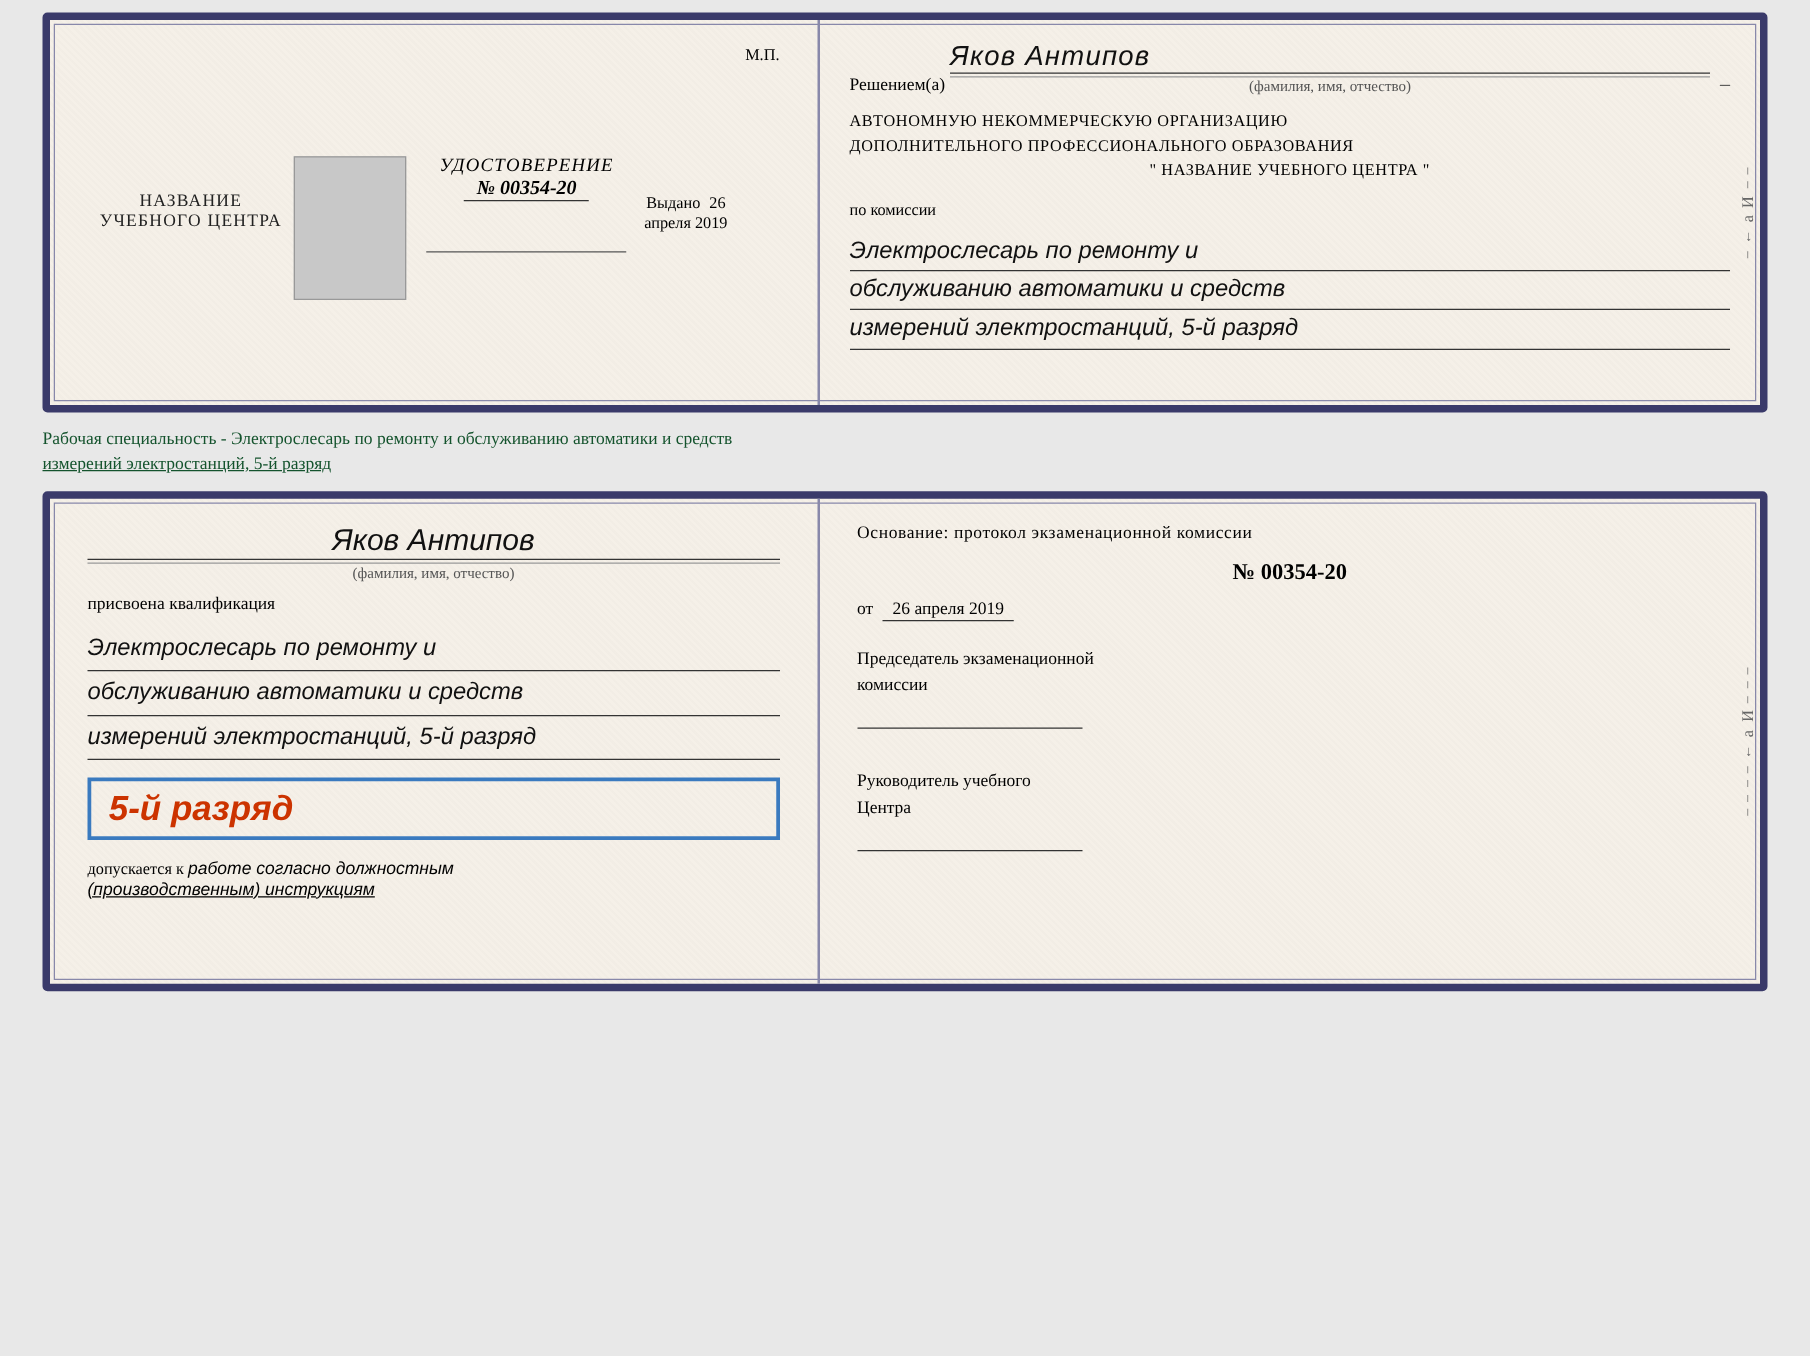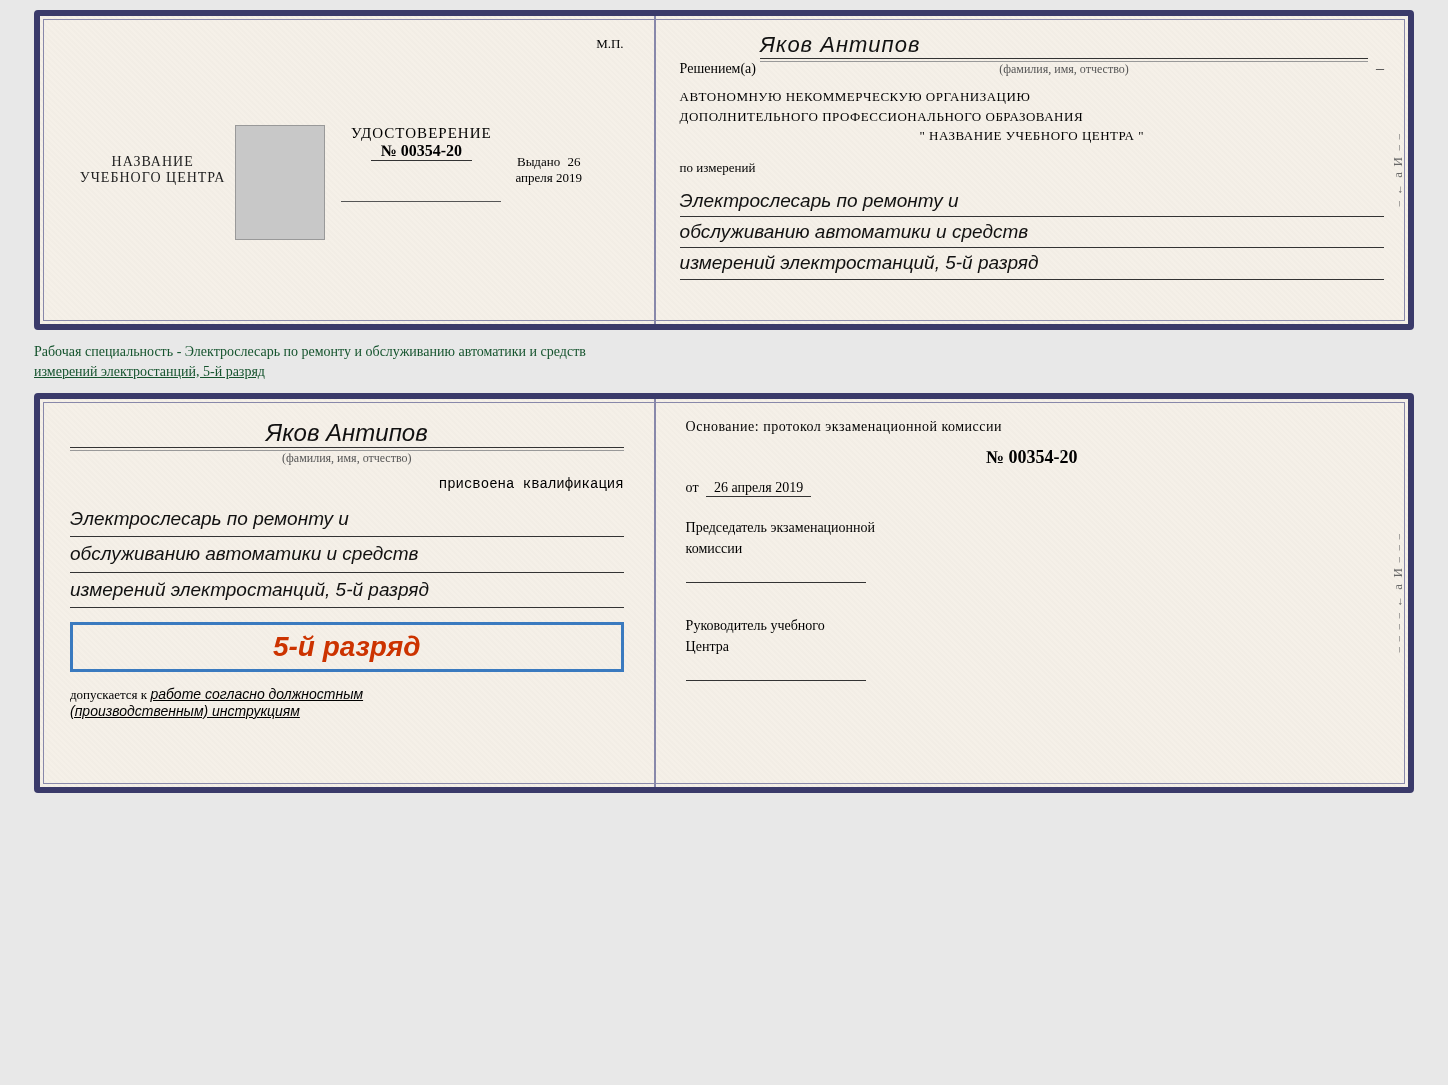--- a/index.html
+++ b/index.html
@@ -212,22 +212,21 @@
       font-family: 'Segoe UI', cursive, sans-serif;
       font-size: 24px;
       color: #111;
       font-style: italic;
       border-bottom: 1px solid #333;
       text-align: center;
     }
 
     .prisvoena {
       font-size: 14px;
-      text-align: right;
-      font-family: Liberation Mono, monospace;
+      text-align: left;
     }
 
     .qualification-handwritten {
       font-family: 'Segoe UI', cursive, sans-serif;
       font-size: 19px;
       color: #111;
       font-style: italic;
       border-bottom: 1px solid #333;
       line-height: 1.8;
     }
@@ -236,21 +235,20 @@
       border: 3px solid #3a7abf;
       display: inline-block;
       padding: 6px 14px;
       margin-top: 4px;
     }
 
     .razryad-text {
       font-size: 28px;
       font-weight: bold;
       color: #cc3300;
-      text-align: center;
       font-style: italic;
       font-family: 'Segoe UI', sans-serif;
     }
 
     .dopuskaetsya {
       font-size: 13px;
       margin-top: 4px;
     }
 
     .dopuskaetsya .handwritten-inline {
@@ -347,21 +345,21 @@
 </head>
 <body>
 
 <div class="document-container">
 
   <div class="diploma-card">
 
     <div class="left-panel">
       <div class="center-title">НАЗВАНИЕ УЧЕБНОГО ЦЕНТРА</div>
 
-      <div style="display:flex; gap:16px; align-items:flex-start; margin-top:25px;">
+      <div style="display:flex; gap:16px; align-items:flex-start; margin-top:25px;font-style:italic;">
         <div class="photo-placeholder"></div>
         <div class="udostoverenie-block">
           <div class="label">УДОСТОВЕРЕНИЕ</div>
           <div class="number">№ 00354-20</div>
           <div style="border-bottom:1px solid #555; width:160px; margin-top:40px;"></div>
         </div>
       </div>
 
       <div class="vydano-line">
         <span>Выдано</span>
@@ -380,21 +378,21 @@
         <span class="dash-line">–</span>
       </div>
 
 
       <div class="org-block">
         <div>АВТОНОМНУЮ НЕКОММЕРЧЕСКУЮ ОРГАНИЗАЦИЮ</div>
         <div>ДОПОЛНИТЕЛЬНОГО ПРОФЕССИОНАЛЬНОГО ОБРАЗОВАНИЯ</div>
         <div style="text-align:center;">" НАЗВАНИЕ УЧЕБНОГО ЦЕНТРА "</div>
       </div>
 
-      <div class="po-professii">по измерений</div>
+      <div class="po-professii">по комиссии</div>
       <div>
         <div class="profession-handwritten">Электрослесарь по ремонту и</div>
         <div class="profession-handwritten">обслуживанию автоматики и средств</div>
         <div class="profession-handwritten">измерений электростанций, 5-й разряд</div>
       </div>
     </div>
 
     <div class="side-marks">
       <span class="side-mark">–</span>
       <span class="side-mark">–</span>
@@ -428,21 +426,21 @@
         <div class="qualification-handwritten">обслуживанию автоматики и средств</div>
         <div class="qualification-handwritten">измерений электростанций, 5-й разряд</div>
       </div>
 
       <div class="razryad-box">
         <div class="razryad-text">5-й разряд</div>
       </div>
 
       <div class="dopuskaetsya">
         <span>допускается к</span>
-        <span class="handwritten-inline" style="text-decoration:underline;">работе согласно должностным</span>
+        <span class="handwritten-inline" style="">работе согласно должностным</span>
         <div class="handwritten-inline" style="text-decoration:underline;">(производственным) инструкциям</div>
       </div>
     </div>
 
     <div class="bottom-right">
       <div class="osnovanie-header">Основание: протокол экзаменационной комиссии</div>
 
       <div class="protocol-number">№ 00354-20</div>
 
       <div class="protocol-date">

